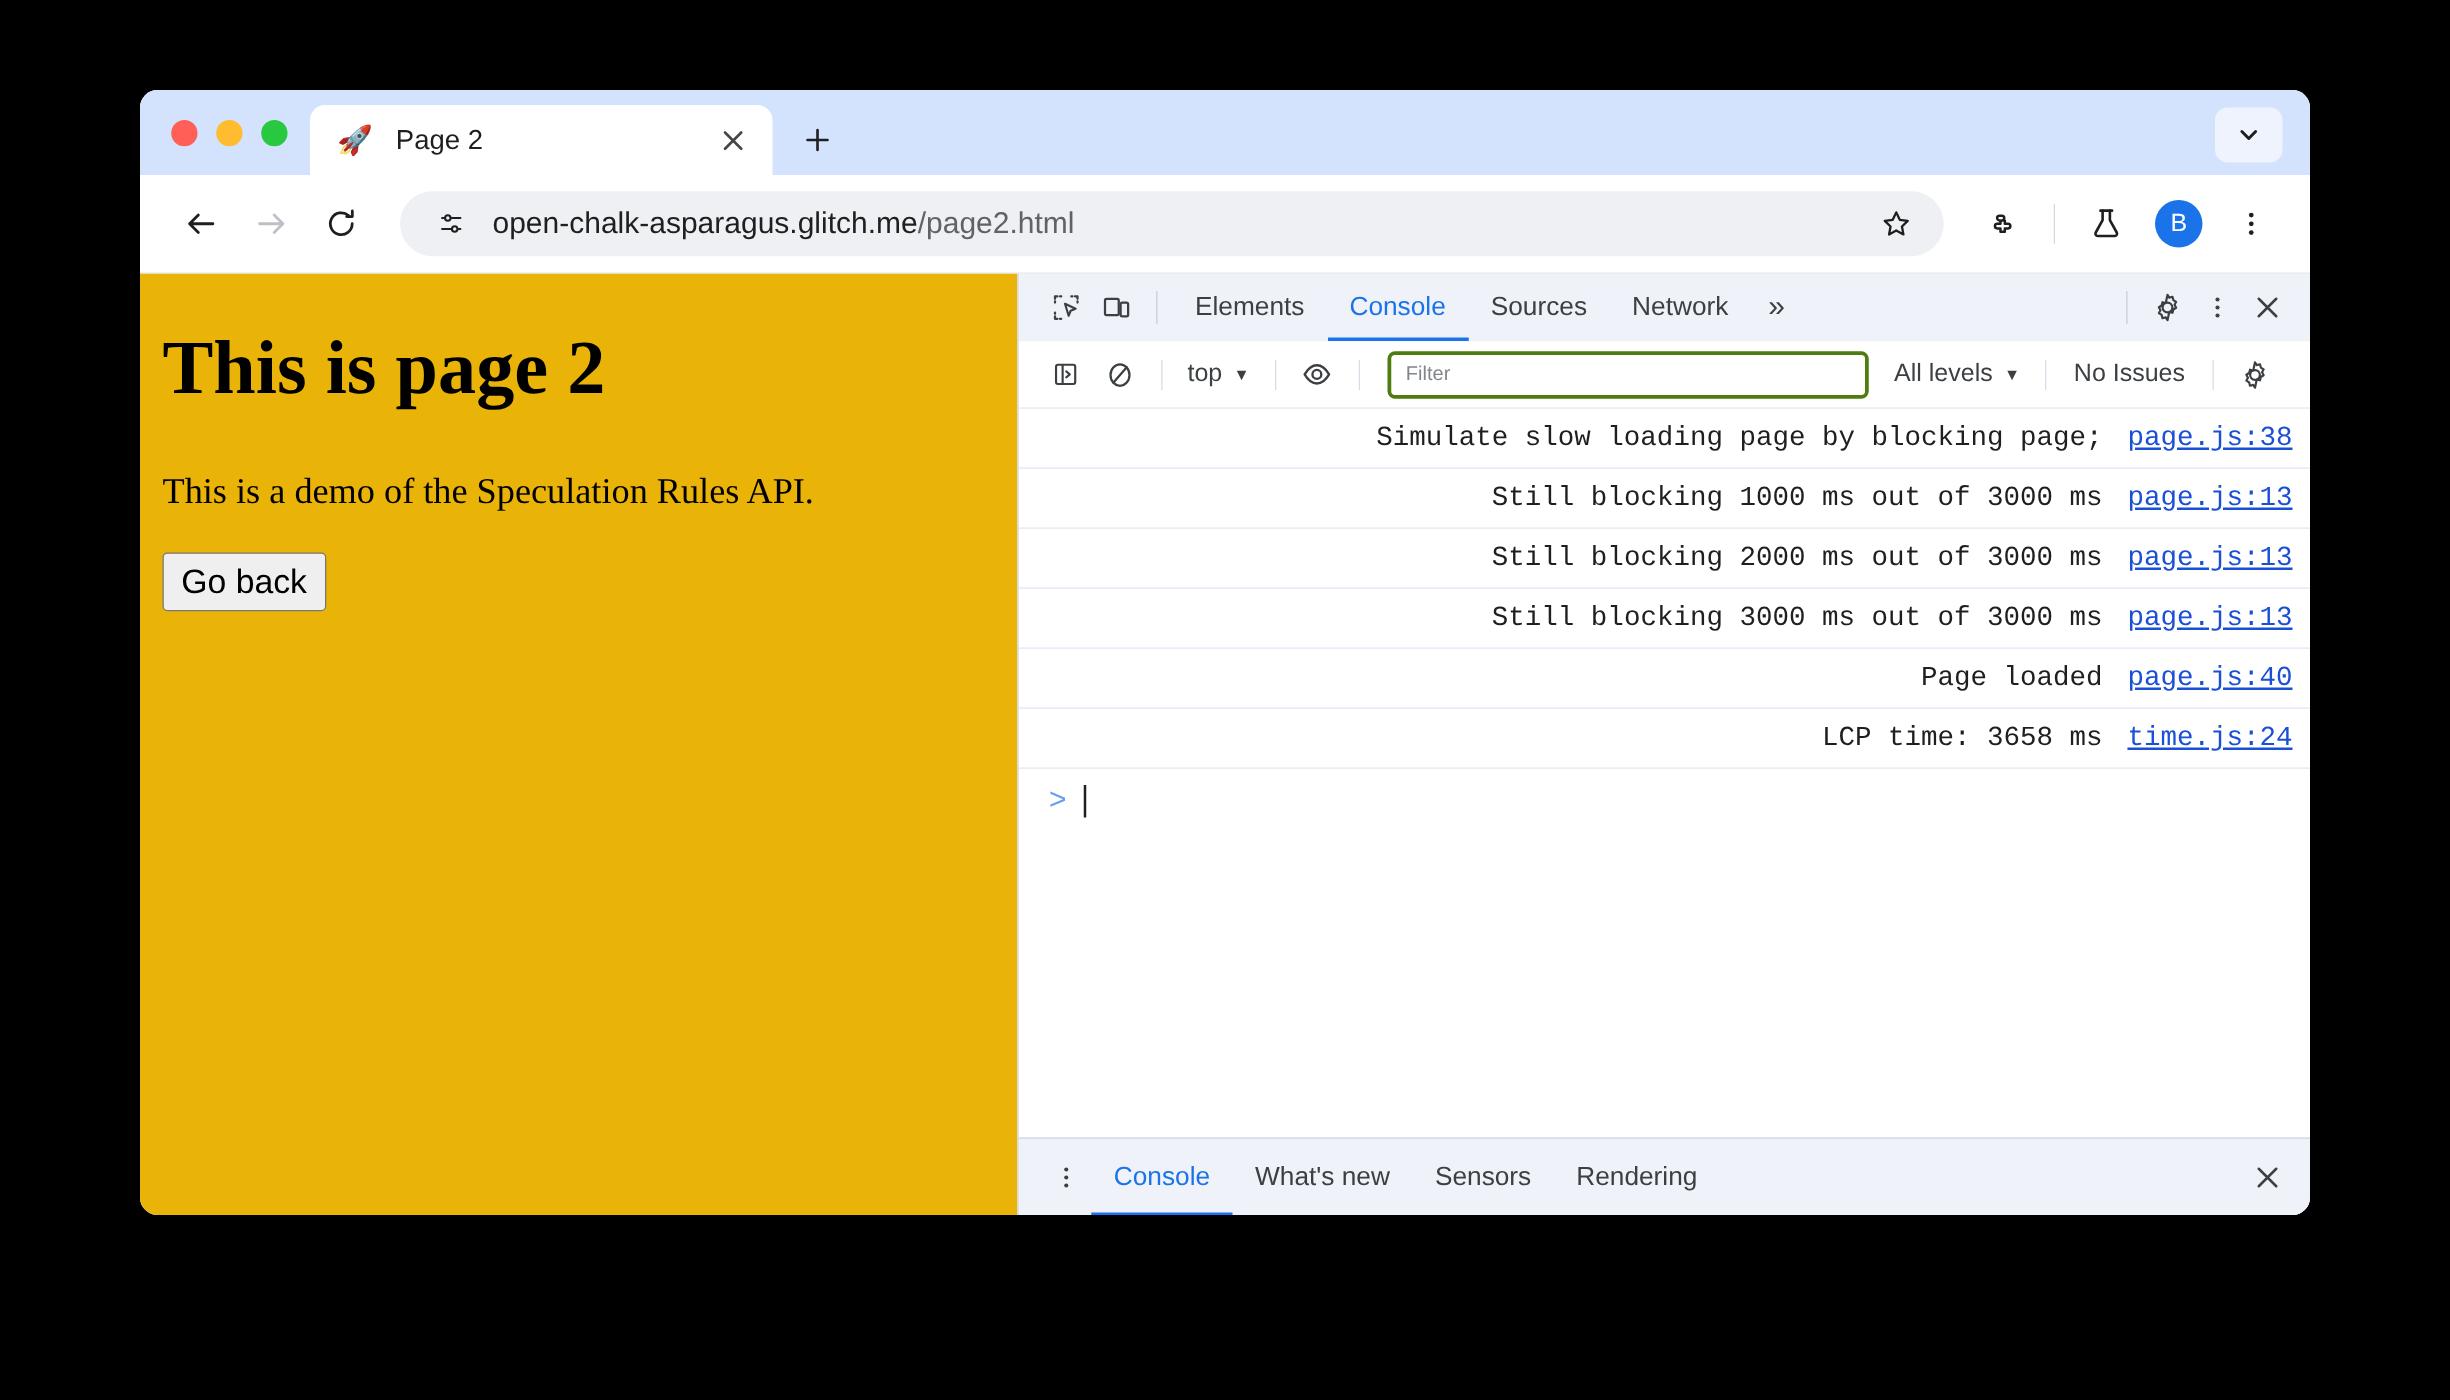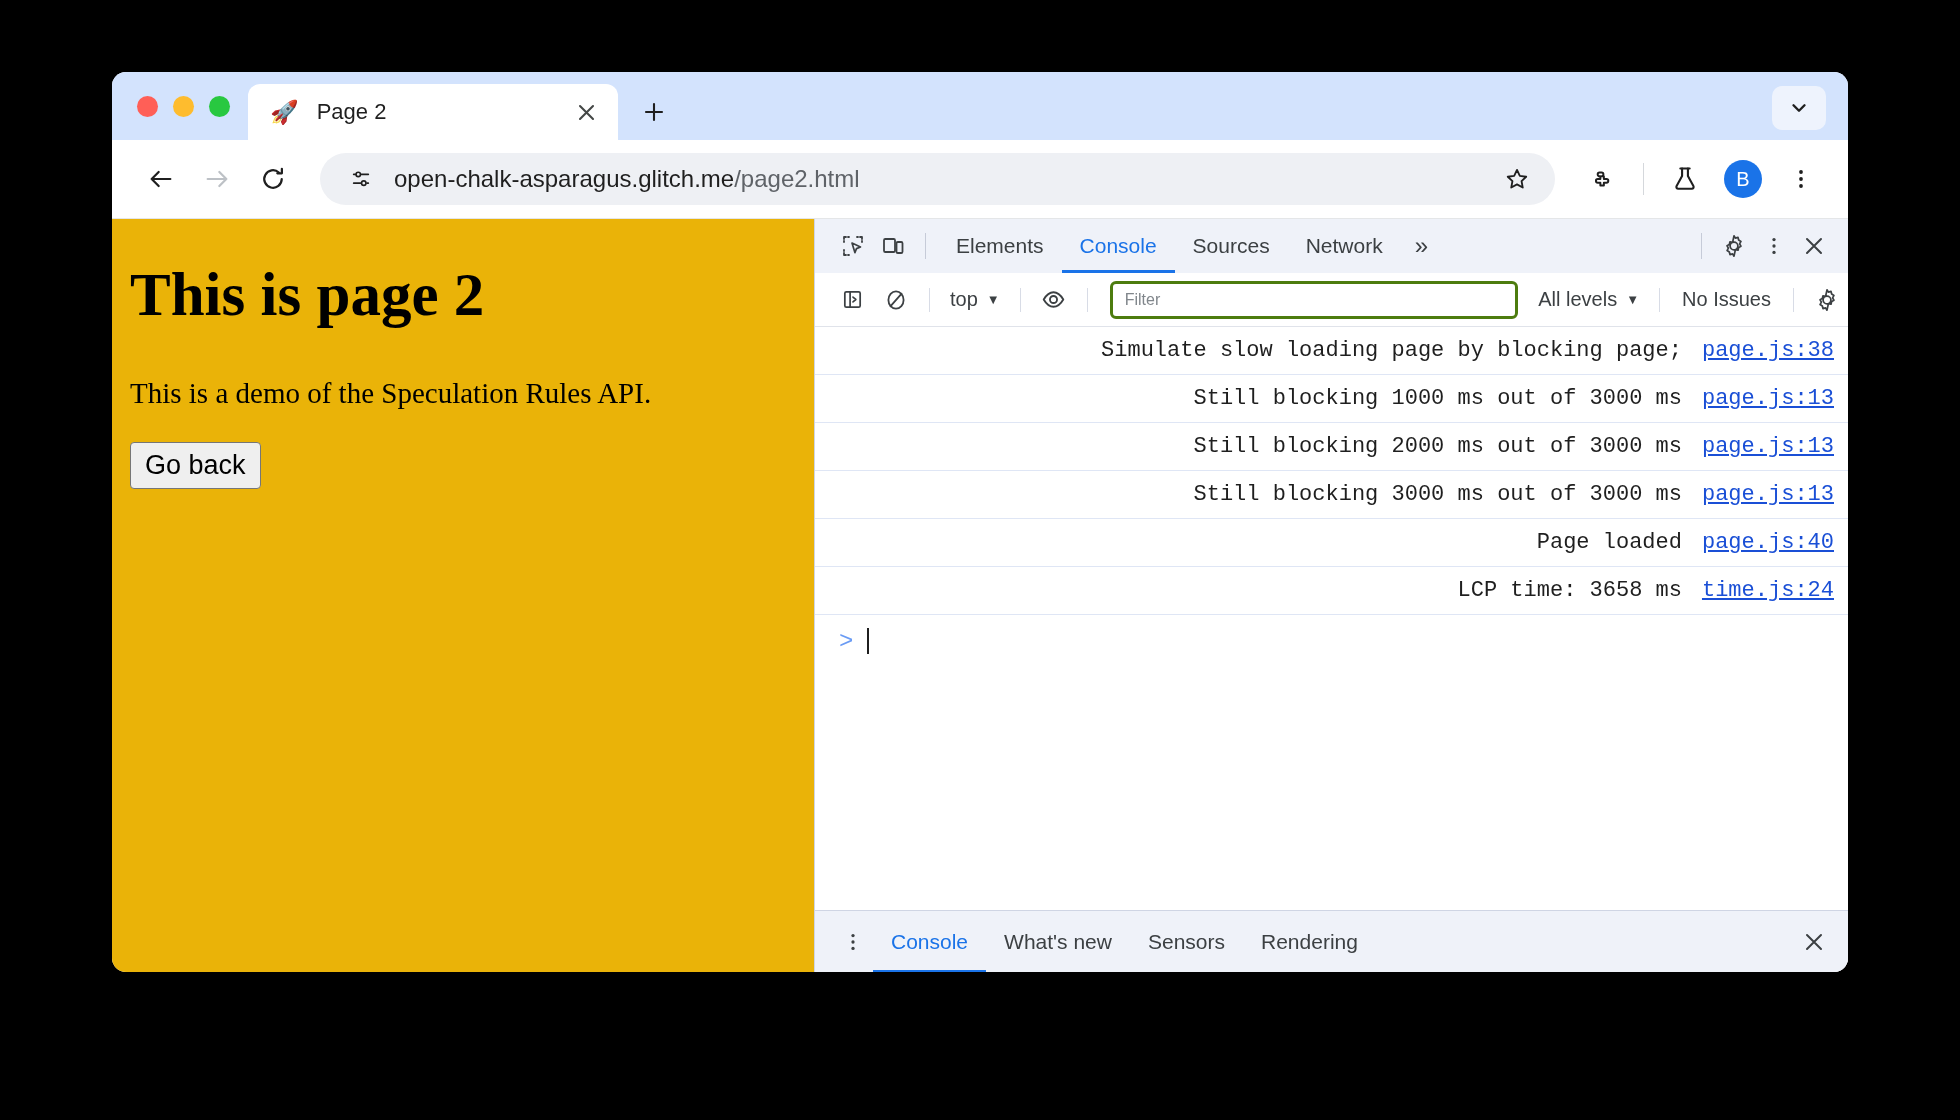--- a/index.html
+++ b/index.html
@@ -253,21 +253,21 @@
     padding: 0 14px;
     display: flex; align-items: center;
   }
   .dt-spacer { flex: 1; }
 
   .dt-toolbar {
     height: 54px;
     background: #ffffff;
     display: flex;
     align-items: center;
-    padding: 0 0 0 16px;
+    padding: 0 23px 0 16px;
     border-bottom: 1px solid #e0e3ea;
     flex: 0 0 auto;
     gap: 2px;
   }
   .ct-btn {
     width: 42px; height: 42px;
     display: flex; align-items: center; justify-content: center;
     color: #3c4043;
     flex: 0 0 auto;
   }

